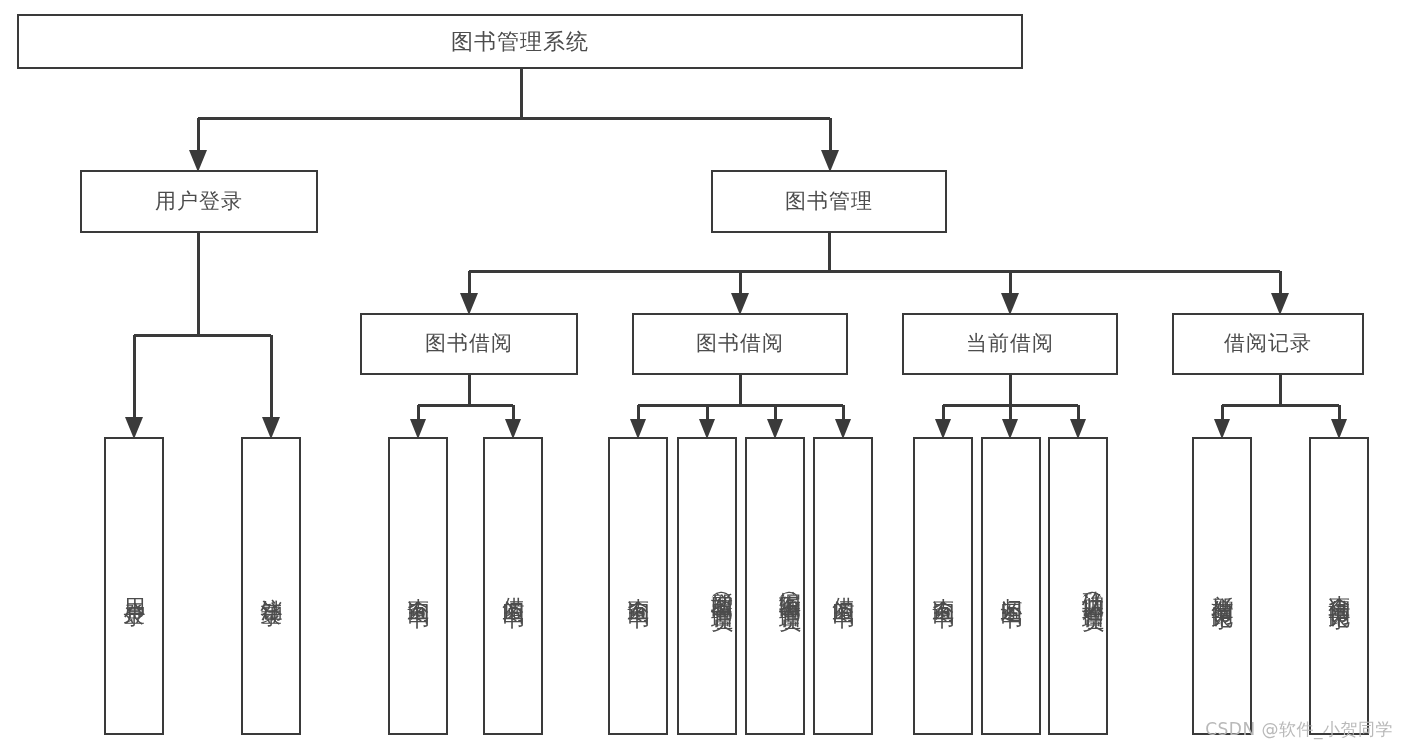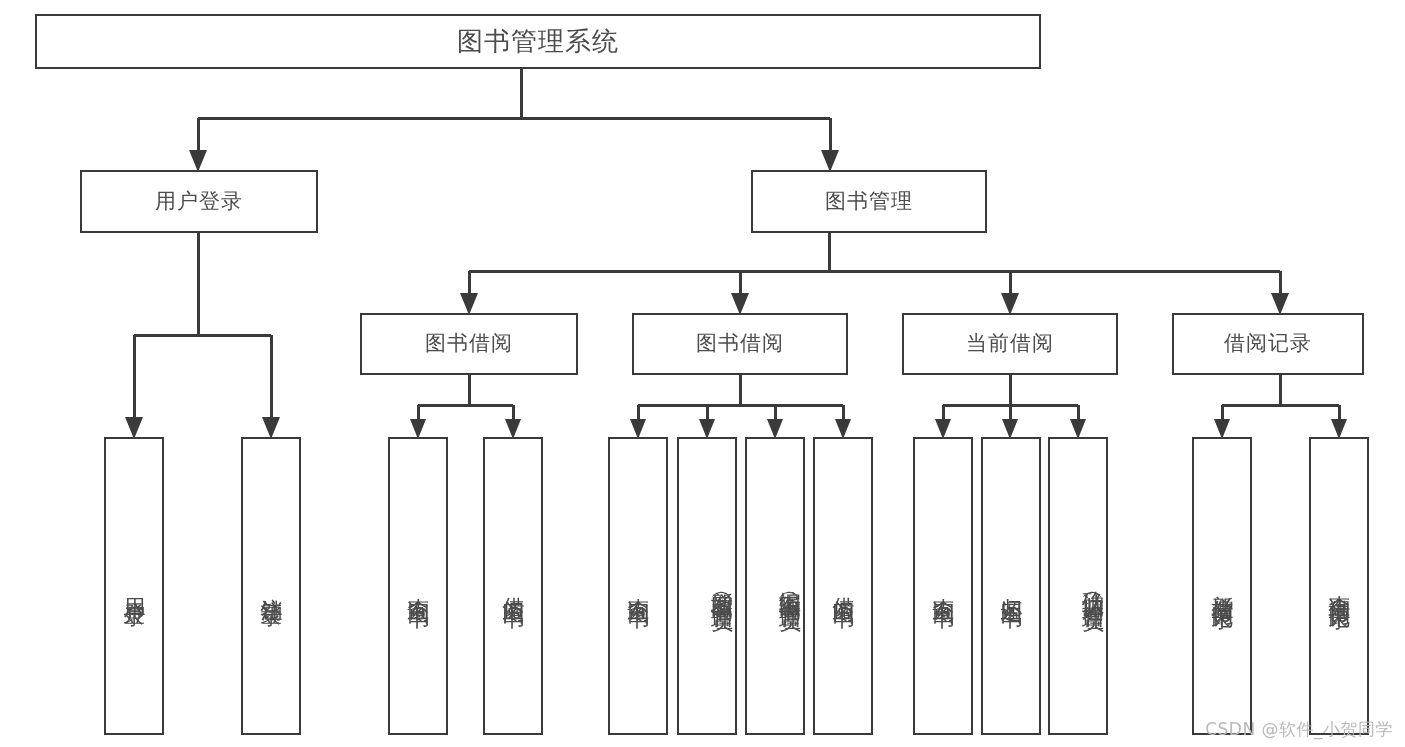--- a/index.html
+++ b/index.html
@@ -37,22 +37,21 @@
     justify-content: center;
     color: #4c4c4c;
     font-weight: 500;
     letter-spacing: 1px;
   }
   .node.h {
     font-size: 21px;
     line-height: 1.1;
   }
   .node.root {
-    font-size: 26px;
-    margin-left: 18px;
+    font-size: 22px;
   }
   .node.leaf {
     writing-mode: vertical-rl;
     text-orientation: upright;
     font-size: 22px;
     line-height: 1.22;
     letter-spacing: 3px;
     padding-top: 6px;
     padding-bottom: 6px;
     align-items: flex-start;
@@ -141,21 +140,21 @@
       <polygon points="1002,419 1018,419 1010,439"></polygon>
       <polygon points="1070,419 1086,419 1078,439"></polygon>
       <polygon points="1214,419 1230,419 1222,439"></polygon>
       <polygon points="1331,419 1347,419 1339,439"></polygon>
     </g>
   </svg>
 
   <div class="node root" style="left:17px; top:14px; width:1006px; height:55px;">图书管理系统</div>
 
   <div class="node h" style="left:80px; top:170px; width:238px; height:63px;">用户登录</div>
-  <div class="node h" style="left:711px; top:170px; width:236px; height:63px;margin-left:40px;">图书管理</div>
+  <div class="node h" style="left:711px; top:170px; width:236px; height:63px;">图书管理</div>
 
   <div class="node h" style="left:360px; top:313px; width:218px; height:62px;">图书借阅</div>
   <div class="node h" style="left:902px; top:313px; width:216px; height:62px;">当前借阅</div>
   <div class="node h" style="left:632px; top:313px; width:216px; height:62px;">图书借阅</div>
   <div class="node h" style="left:1172px; top:313px; width:192px; height:62px;">借阅记录</div>
 
   <div class="node leaf center-v" style="left:104px; top:437px; width:60px; height:298px;">用户登录</div>
   <div class="node leaf center-v" style="left:241px; top:437px; width:60px; height:298px;">注销登录</div>
 
   <div class="node leaf center-v" style="left:388px; top:437px; width:60px; height:298px;">查询图书</div>

